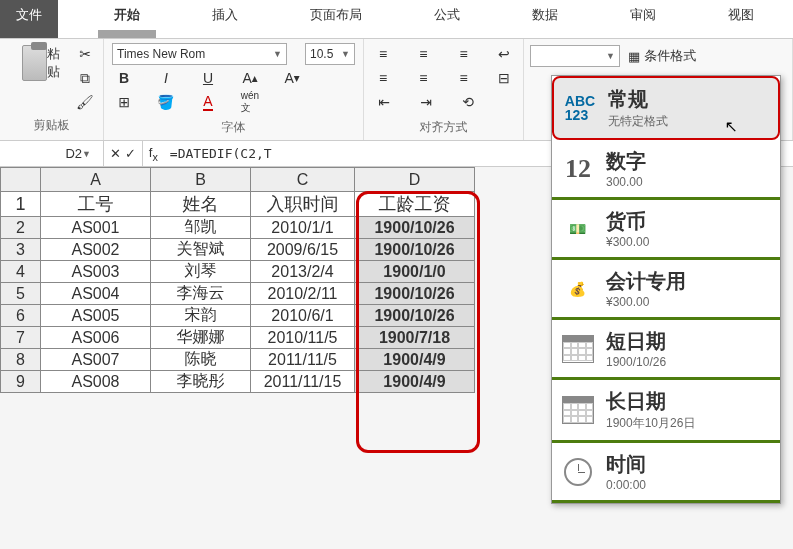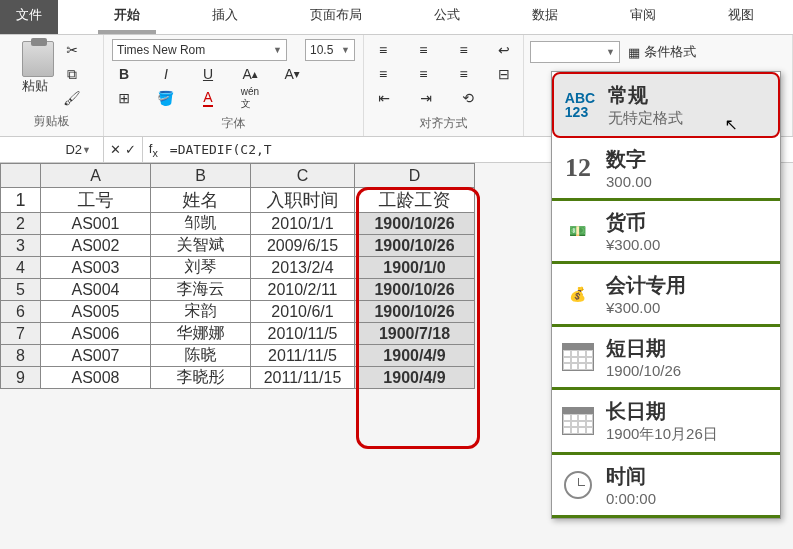--- a/index.html
+++ b/index.html
@@ -1,41 +1,41 @@
 <!DOCTYPE html>
 <html><head>
 <meta charset="utf-8">
 <style>
 * { box-sizing: border-box; margin: 0; padding: 0; }
 body { font-family: "Microsoft YaHei", sans-serif; font-size: 13px; background: #f5f5f5; color: #333; width: 793px; height: 549px; overflow: hidden; }
 .tabs { display: flex; background: #fff; border-bottom: 1px solid #ccc; gap: 40px; }
 .tab { padding: 6px 16px; cursor: pointer; }
 .tab.file { background: #555; color: #fff; }
-.tab.active { border-bottom: 4px solid #a3a3a3; font-weight: bold; }
+.tab.active { border-bottom: 8px solid #a3a3a3; font-weight: bold; }
 .ribbon { display: flex; background: #f8f8f8; border-bottom: 1px solid #ccc; position: relative; }
 .group { border-right: 1px solid #ddd; padding: 4px 8px; display: flex; flex-direction: column; }
 .group-label { text-align: center; font-size: 12px; color: #666; margin-top: 4px; }
 .clipboard-group { width: 104px; }
-.paste-btn { display: flex; flex-direction: column; align-items: flex-start; padding: 2px; margin-left: 12px; }
+.paste-btn { display: flex; flex-direction: row; align-items: flex-end; padding: 2px; margin-left: 12px; }
 .paste-icon { width: 32px; height: 36px; background: linear-gradient(#ddd,#bbb); border: 1px solid #999; border-radius: 2px; position: relative; }
 .paste-icon::before { content:""; position:absolute; top:-4px; left:8px; width:16px; height:8px; background:#888; border-radius:2px;}
 .font-group { width: 260px; }
 .font-row { display: flex; gap: 18px; margin-bottom: 2px; align-items: center; }
 .font-select { border: 1px solid #aaa; height: 22px; padding: 0 4px; background: #fff; flex: 1; display:flex; align-items:center; justify-content:space-between; font-size:12px;}
 .size-select { border: 1px solid #aaa; height: 22px; width: 50px; padding: 0 4px; background: #fff; display:flex; align-items:center; justify-content:space-between; font-size:12px;}
 .ribbon-btn { width: 24px; height: 22px; border: 1px solid transparent; display: inline-flex; align-items: center; justify-content: center; font-size: 14px; cursor: pointer; }
 .align-group { width: 160px; }
 .last-group { flex: 1; display:flex; align-items:flex-start; padding:6px;}
 .cond-fmt { display:flex; align-items:center; gap:4px; font-size:13px; }
 .dropdown { position: absolute; right: 12px; top: 36px; width: 230px; background: #fff; border: 1px solid #999; box-shadow: 2px 2px 6px rgba(0,0,0,0.3); z-index: 10; }
 .dd-item { display: flex; align-items: center; padding: 8px; gap: 10px; border-bottom: 3px solid #4d7c0f; cursor: pointer; }
 .dd-item.selected { background: #e8e8e8; border: 2px solid #c00; border-radius: 8px; }
 .dd-icon { width: 36px; height: 32px; display: flex; align-items: center; justify-content: center; font-size: 14px; color: #0369a1; }
 .dd-main { font-weight: bold; font-size: 20px; }
-.dd-sub { font-size: 15px; color: #666; }
+.dd-sub { font-size: 12px; color: #666; }
 .cell-ref-bar { display: flex; background: #fff; border-bottom: 1px solid #ccc; height: 26px; align-items: center; }
 .name-box { width: 104px; border-right: 1px solid #ccc; padding: 0 12px; height: 100%; display: flex; align-items: center; justify-content:flex-end; }
 .fx-btns { display:flex; gap:4px; padding:0 6px; border-right:1px solid #ccc; height:100%; align-items:center;}
 .fx-label { padding: 0 6px; }
 .formula-input { flex: 1; padding: 0 6px; font-family: monospace; }
 .sheet { border-collapse: collapse; background: #fff; }
 .sheet th, .sheet td { border: 1px solid #888; text-align: center; font-size: 16px; }
 .sheet .colhdr { background: #eee; font-weight: normal; height: 24px; }
 .sheet .rowhdr { background: #eee; width: 40px; }
 .sheet .colA { width: 110px; }

